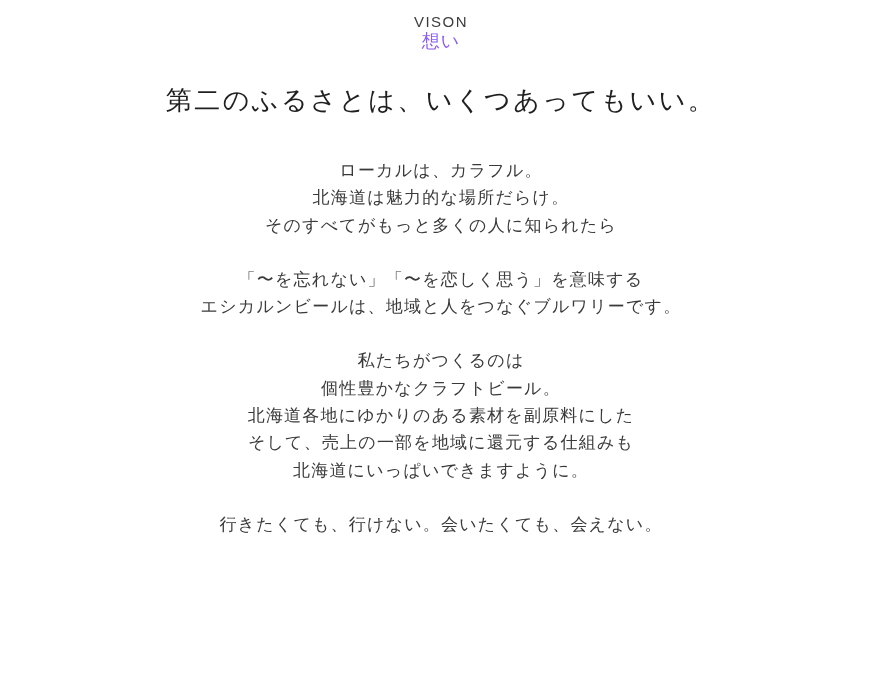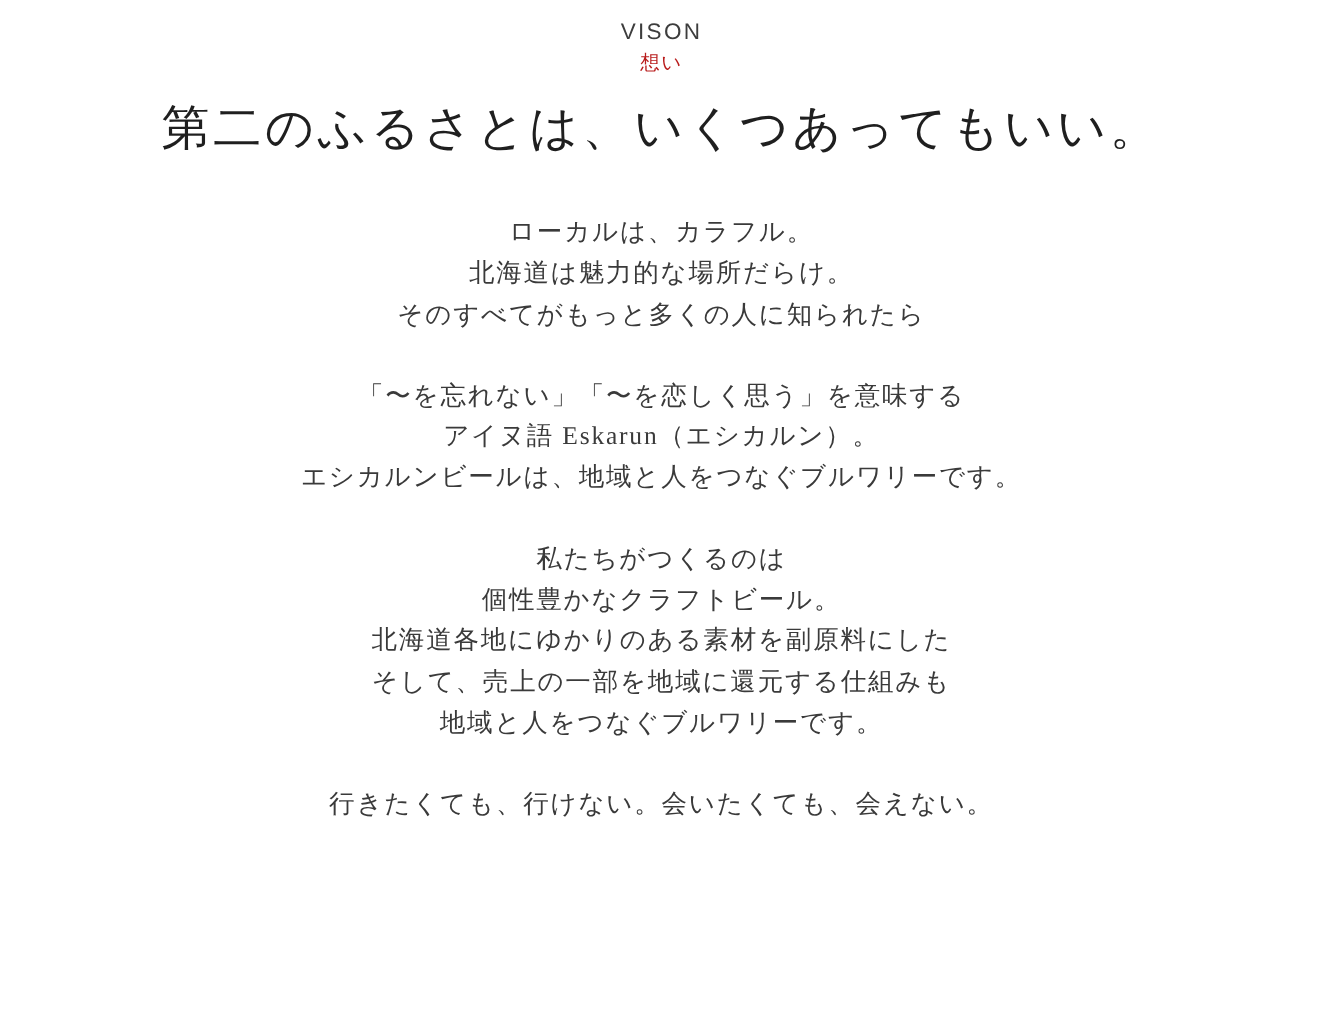--- a/index.html
+++ b/index.html
@@ -23,28 +23,28 @@
   .brand {
     font-family: "Liberation Sans", "DejaVu Sans", sans-serif;
     font-size: 15px;
     line-height: 20px;
     letter-spacing: 1.5px;
     color: #3d3d3d;
     font-weight: 400;
   }
   .brand-sub {
     font-family: "Liberation Sans", "DejaVu Sans", sans-serif;
-    font-size: 13px;
+    font-size: 18px;
     line-height: 19px;
     letter-spacing: 1px;
-    color: #b91c1c;
+    color: #8b5cf6;
   }
   .section-heading {
-    margin: 14px 0 0 0;
-    font-size: 32px;
+    margin: 30px 0 0 0;
+    font-size: 26px;
     line-height: 40px;
     font-weight: 400;
     letter-spacing: 2.5px;
     color: #1f1f1f;
     font-family: "Liberation Serif", "DejaVu Serif", serif;
   }
   .body-copy {
     color: #3a3a3a;
     font-size: 17px;
   }
@@ -74,30 +74,29 @@
   <div class="body-copy">
 
     <p>
       <span class="line">ローカルは、カラフル。</span>
       <span class="line">北海道は魅力的な場所だらけ。</span>
       <span class="line">そのすべてがもっと多くの人に知られたら</span>
     </p>
 
     <p>
       <span class="line">「〜を忘れない」「〜を恋しく思う」を意味する</span>
-      <span class="line">アイヌ語 Eskarun（エシカルン）。</span>
       <span class="line">エシカルンビールは、地域と人をつなぐブルワリーです。</span>
     </p>
 
     <p>
       <span class="line">私たちがつくるのは</span>
       <span class="line">個性豊かなクラフトビール。</span>
       <span class="line">北海道各地にゆかりのある素材を副原料にした</span>
       <span class="line">そして、売上の一部を地域に還元する仕組みも</span>
-      <span class="line">地域と人をつなぐブルワリーです。</span>
+      <span class="line">北海道にいっぱいできますように。</span>
     </p>
 
     <p>
       <span class="line">行きたくても、行けない。会いたくても、会えない。</span>
     </p>
 
   </div>
 </div>
 
 </body></html>

